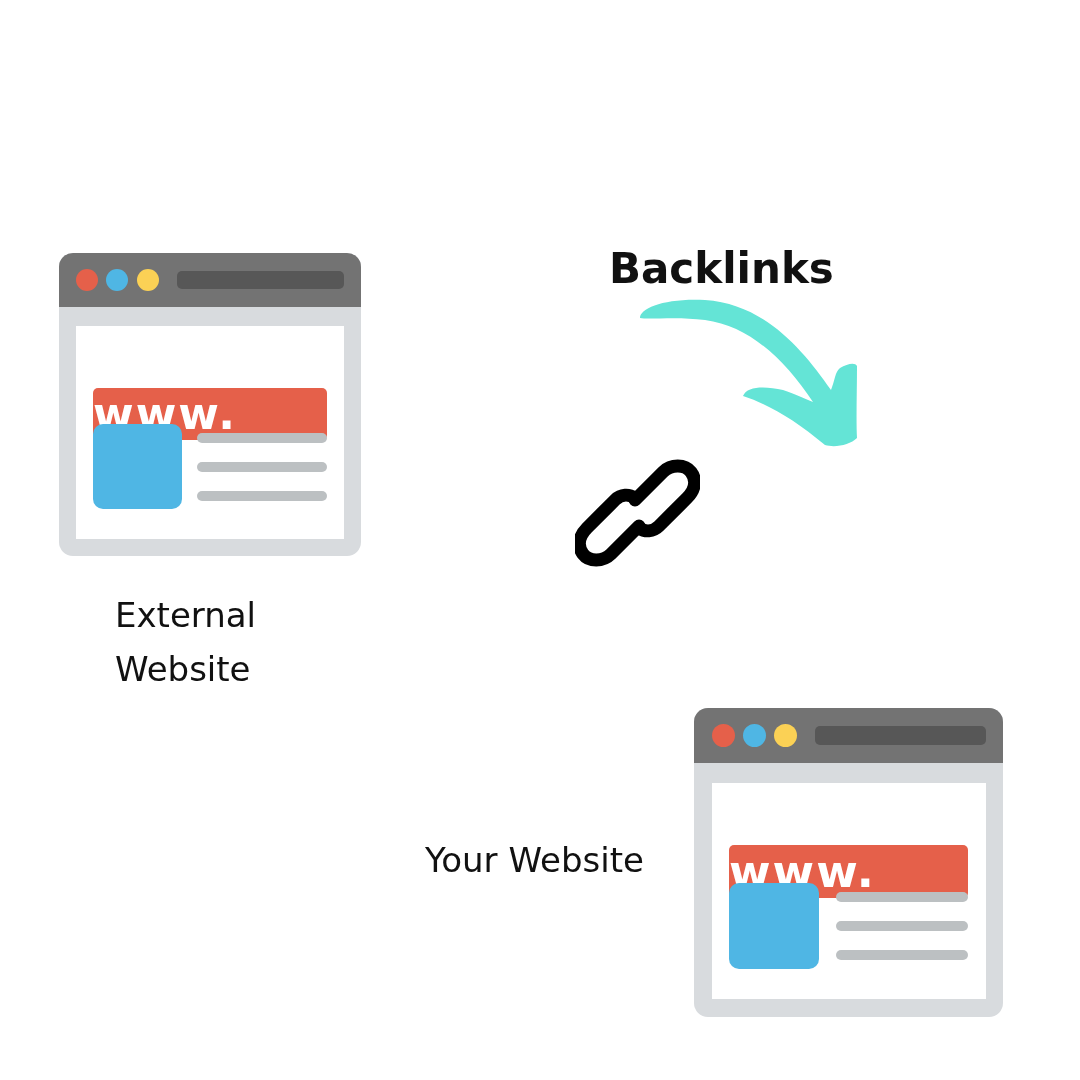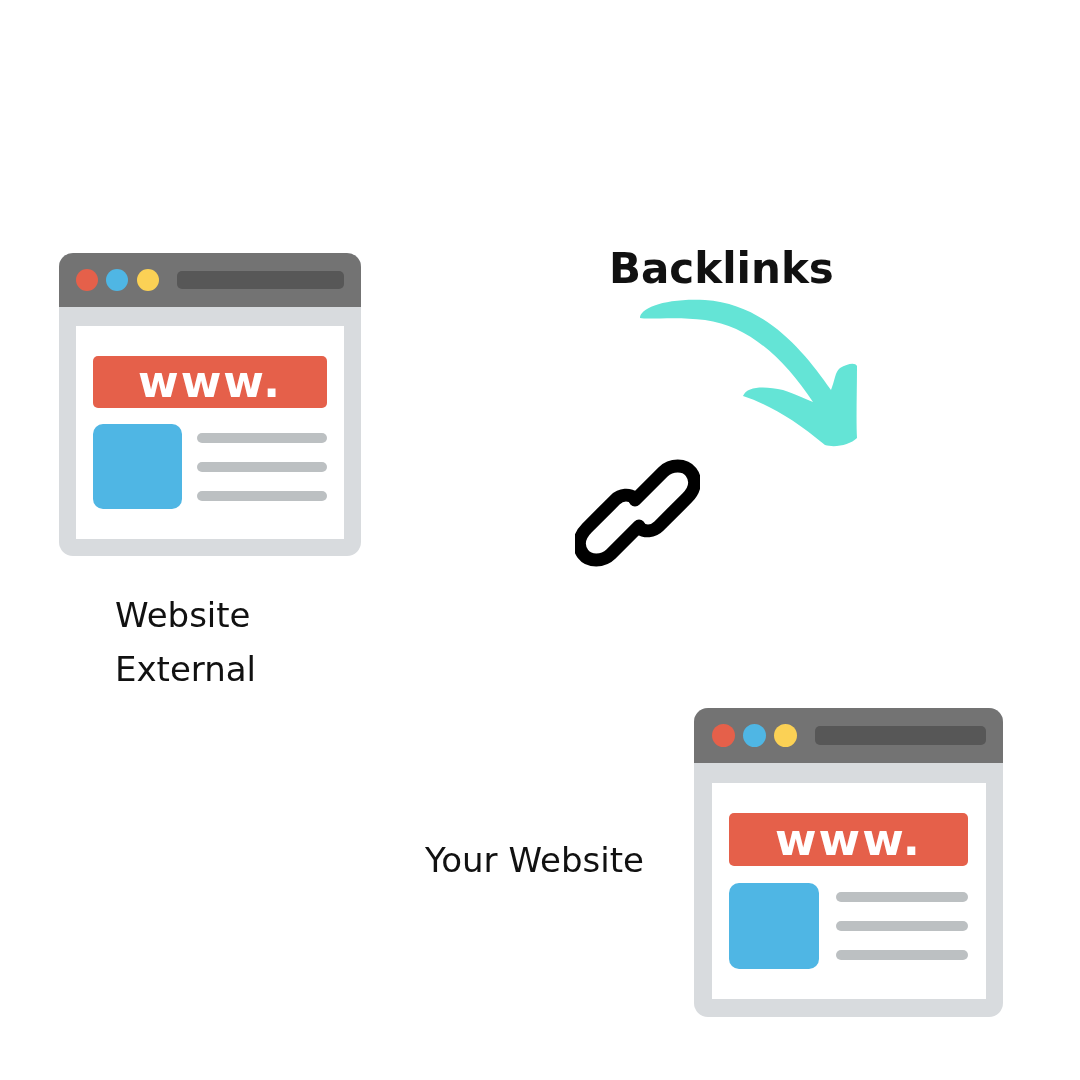--- a/index.html
+++ b/index.html
@@ -3,21 +3,21 @@
 <meta charset="utf-8">
 <style>
   html, body { margin:0; padding:0; }
   body { width:1080px; height:1080px; background:#ffffff; position:relative; overflow:hidden; font-family:"Liberation Sans","DejaVu Sans",sans-serif; }
   .abs { position:absolute; }
   .browser { position:absolute; background:#d8dbde; border-radius:14px; overflow:hidden; }
   .titlebar { position:absolute; left:0; top:0; right:0; background:#737373; }
   .dot { position:absolute; border-radius:50%; }
   .urlbar { position:absolute; background:#575757; border-radius:5px; }
   .page { position:absolute; background:#ffffff; }
-  .banner { position:absolute; border-radius:5px; color:#fff; font-weight:bold; text-align:center; font-family:"DejaVu Sans",sans-serif; letter-spacing:2px; }
+  .banner { position:absolute; border-radius:5px; color:#fff; font-weight:bold; font-family:"DejaVu Sans",sans-serif; letter-spacing:2px;margin-top:32px; }
   .img-block { position:absolute; border-radius:10px; }
   .line { position:absolute; background:#bcc0c2; border-radius:6px; }
   .label { position:absolute; color:#111; font-family:"DejaVu Sans",sans-serif; font-size:34px; line-height:54px; }
   .title { position:absolute; font-weight:bold; color:#111; font-family:"DejaVu Sans",sans-serif; font-size:42px; }
 </style>
 </head>
 <body>
 
 <div class="browser" style="left:59px; top:253px; width:302px; height:303px;">
   <div class="titlebar" style="height:54px;">
@@ -29,22 +29,22 @@
   <div class="page" style="left:17px; top:73px; width:268px; height:213px;">
     <div class="banner" style="left:17px; top:30px; width:234px; height:52px; background:#e5604a; font-size:44px; line-height:52px;">www.</div>
     <div class="img-block" style="left:17px; top:98px; width:89px; height:85px; background:#4fb6e4;"></div>
     <div class="line" style="left:121px; top:107px; width:130px; height:10px;"></div>
     <div class="line" style="left:121px; top:136px; width:130px; height:10px;"></div>
     <div class="line" style="left:121px; top:165px; width:130px; height:10px;"></div>
   </div>
 </div>
 
 <div class="label" style="left:115px; top:588px;">
+  <div>External</div>
   <div>Website</div>
-  <div>External</div>
 </div>
 
 <div class="title" style="left:609px; top:196px;margin-top:48px;">Backlinks</div>
 
 <svg class="abs" style="left:635px; top:290px;" width="230" height="165" viewBox="0 0 230 165">
   <path fill="#64e4d6" d="M5 28 C 5 18, 30 8, 70 10 C 130 14, 168 60, 196 100 C 200 90, 200 82, 205 78 C 212 74, 220 72, 222 76 C 222 100, 221 130, 222 148 C 215 155, 200 158, 190 155 C 160 130, 135 115, 108 106 C 112 96, 130 96, 148 100 C 160 104, 168 108, 178 112 C 150 70, 115 36, 70 30 C 40 26, 15 30, 5 28 Z"></path>
 </svg>
 
 <svg class="abs" style="left:575px; top:452px;" width="125" height="122" viewBox="0 0 125 122">
   <g fill="none" stroke="#000" stroke-width="13" stroke-linecap="round">

